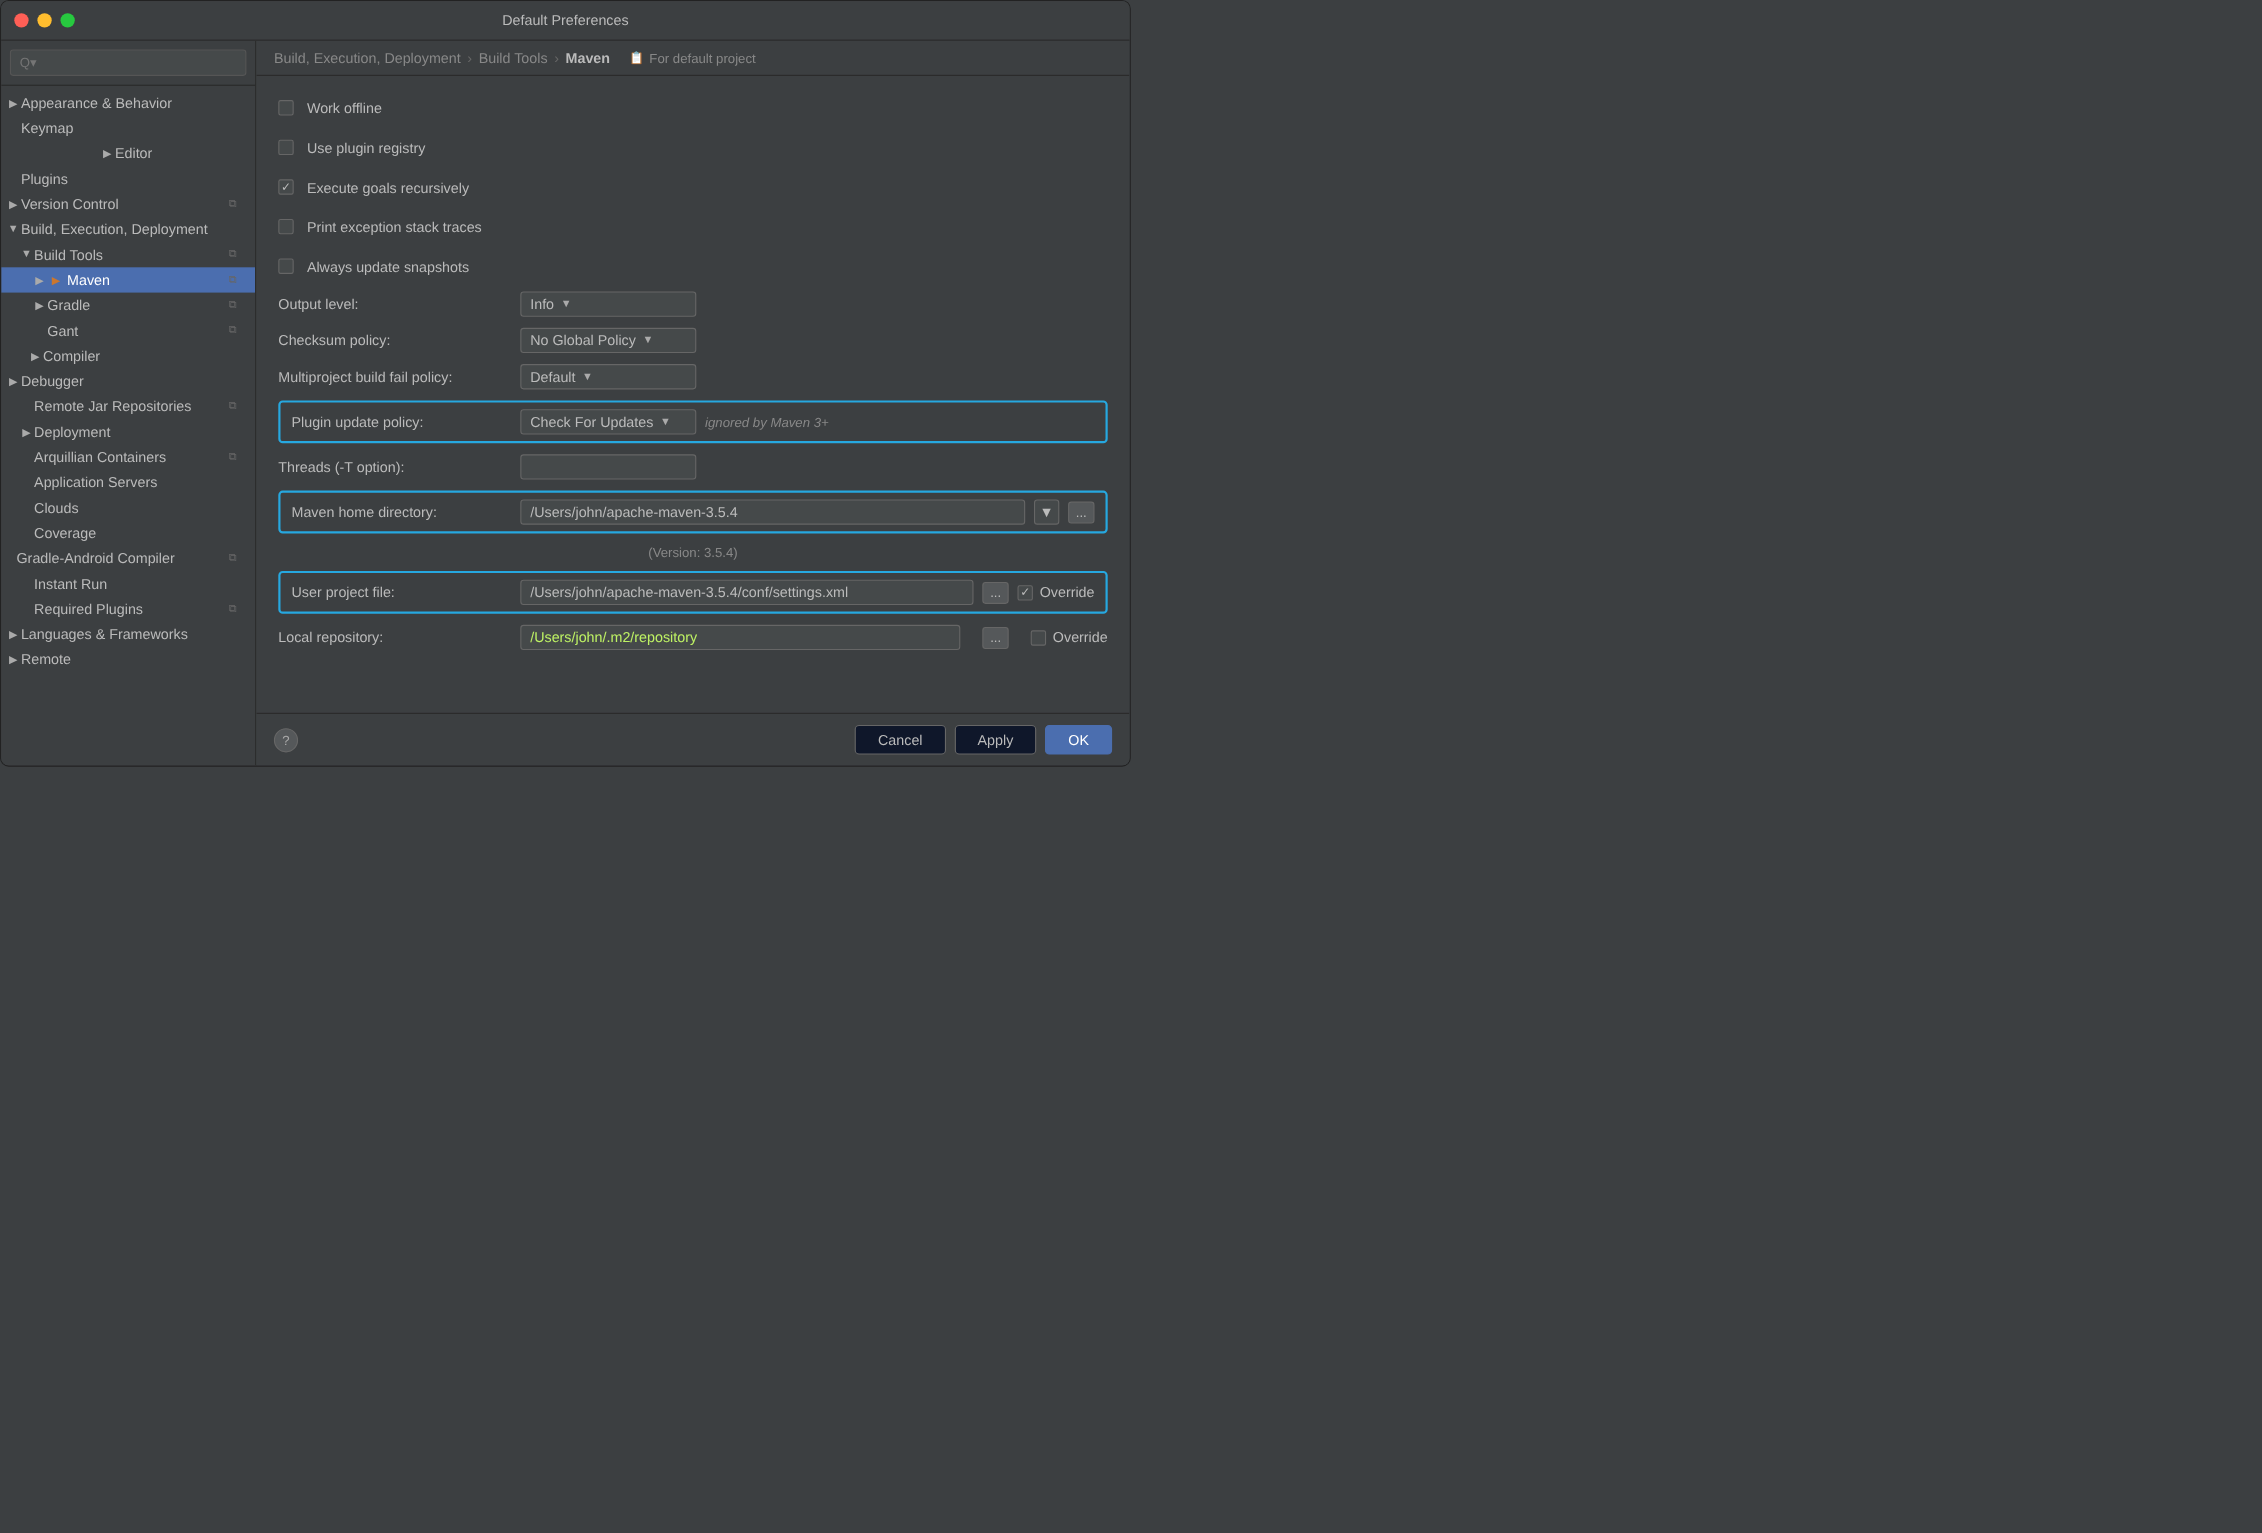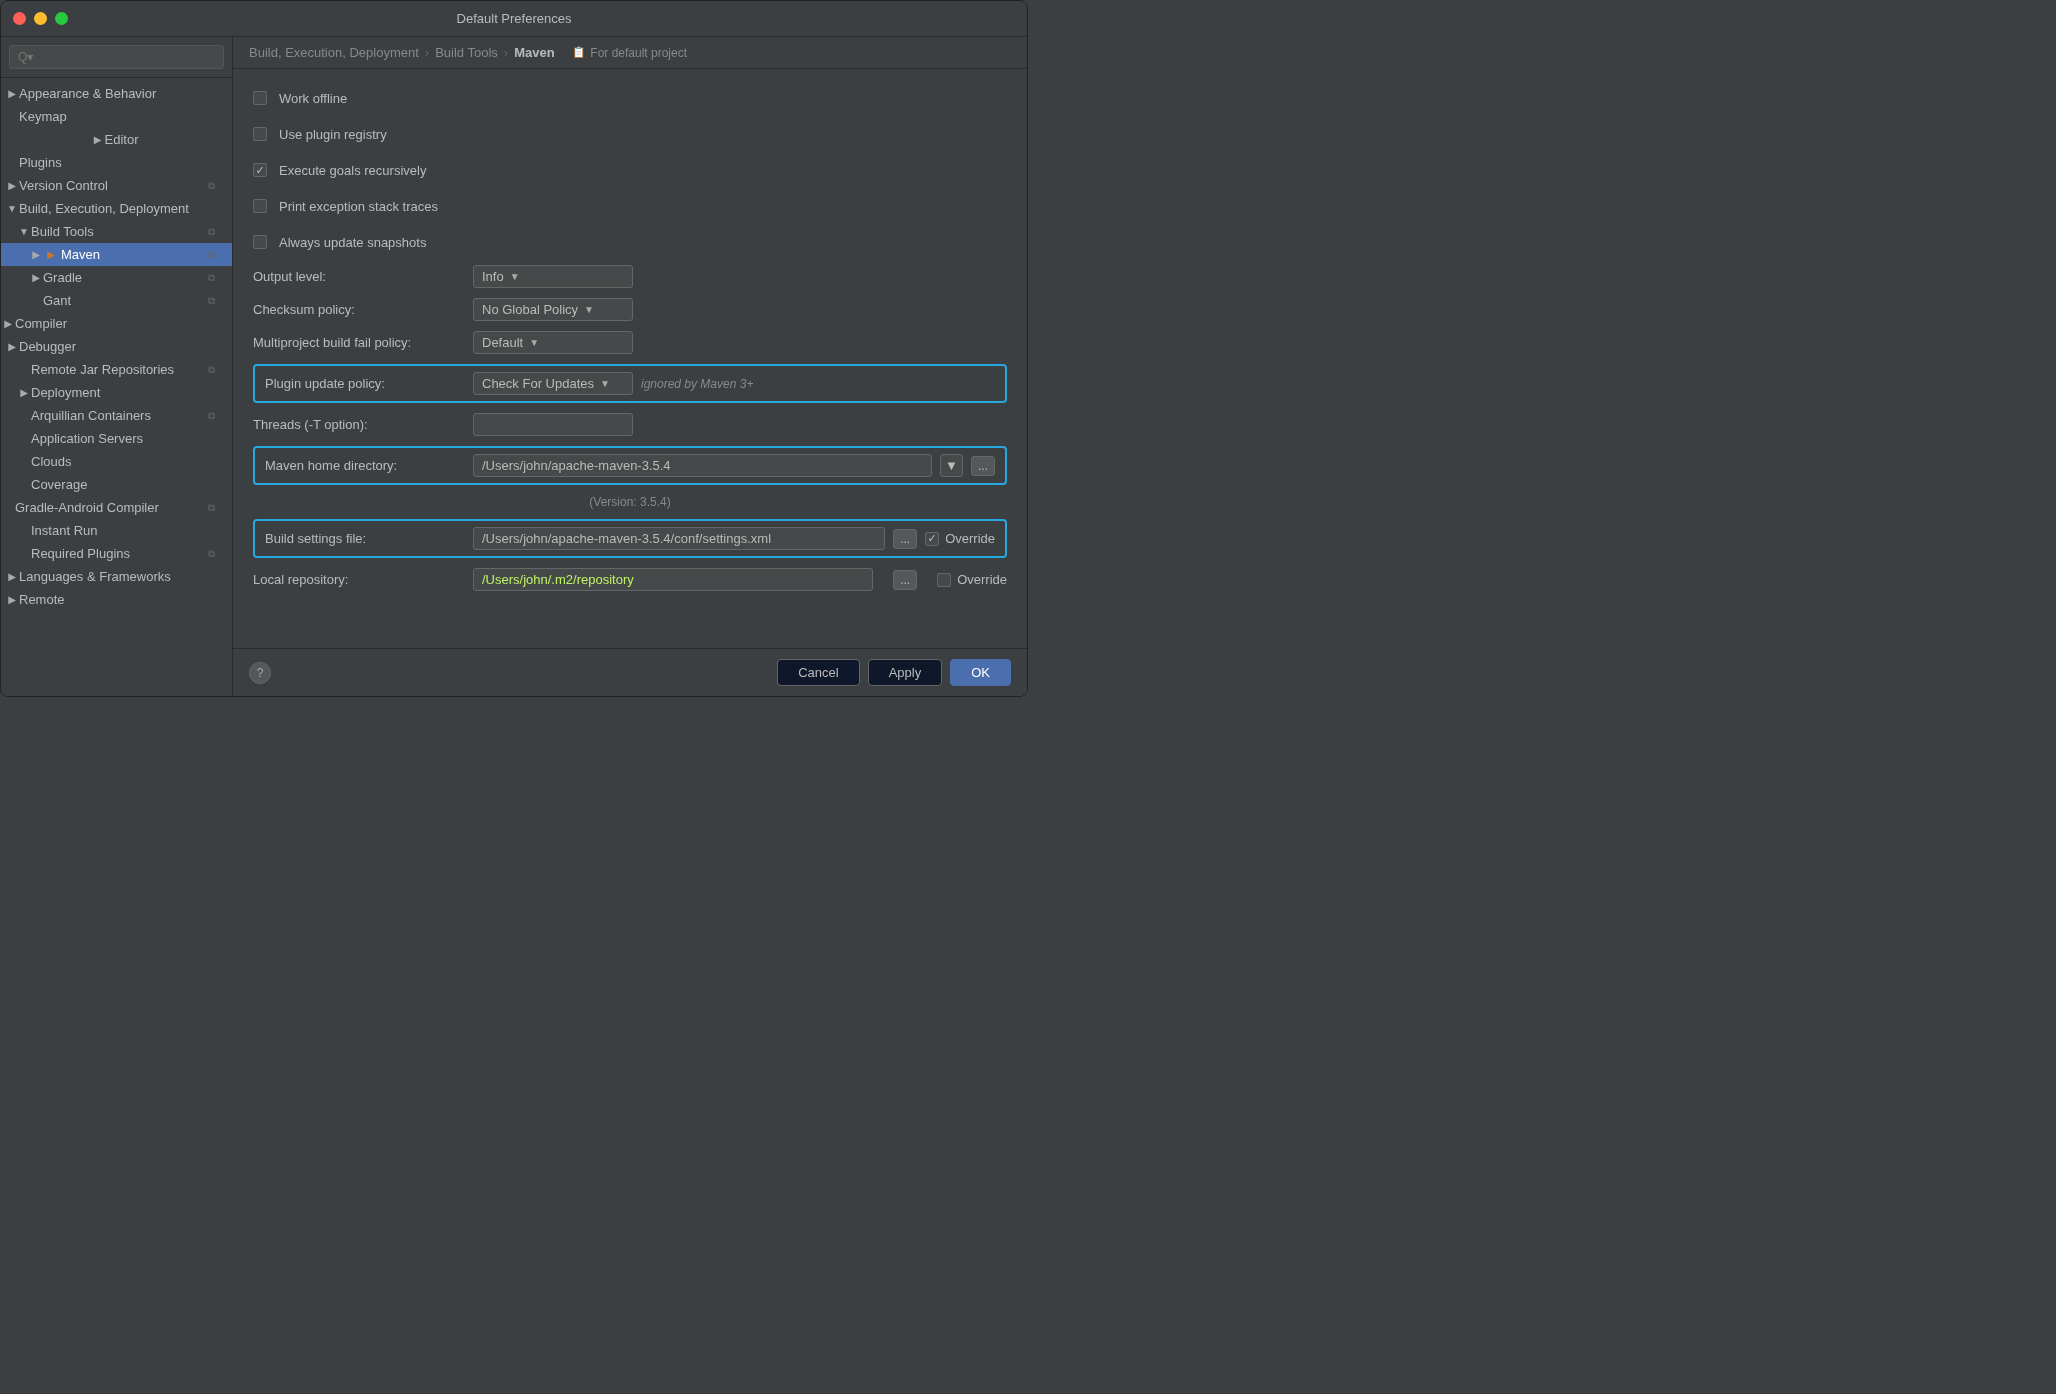--- a/index.html
+++ b/index.html
@@ -362,21 +362,21 @@
         <div class="sidebar-item" style="padding-left: 28px;">
           <span class="arrow closed"></span>
           <span>Gradle</span>
           <span class="copy-icon">⧉</span>
         </div>
         <div class="sidebar-item" style="padding-left: 28px;">
           <span class="arrow empty"></span>
           <span>Gant</span>
           <span class="copy-icon">⧉</span>
         </div>
-        <div class="sidebar-item" style="padding-left: 0;">
+        <div class="sidebar-item" style="padding-left: 24px;">
           <span class="arrow closed"></span>
           <span>Compiler</span>
         </div>
         <div class="sidebar-item" style="padding-left: 4px;">
           <span class="arrow closed"></span>
           <span>Debugger</span>
         </div>
         <div class="sidebar-item" style="padding-left: 16px;">
           <span class="arrow empty"></span>
           <span>Remote Jar Repositories</span>
@@ -508,21 +508,21 @@
         <div class="highlighted-row">
           <span class="field-label">Maven home directory:</span>
           <input type="text" class="path-input" value="/Users/john/apache-maven-3.5.4" style="">
           <div class="dropdown" style="padding: 3px 4px;">
             <span>▼</span>
           </div>
           <button class="dots-btn">...</button>
         </div>
         <div class="version-text">(Version: 3.5.4)</div>
         <div class="highlighted-row">
-          <span class="field-label">Build settings file:</span>
+          <span class="field-label">User project file:</span>
           <input type="text" class="path-input" value="/Users/john/apache-maven-3.5.4/conf/settings.xml" style="">
           <button class="dots-btn">...</button>
           <div class="override-wrap">
             <div class="cb checked"></div>
             <span>Override</span>
           </div>
         </div>
         <div class="field-row">
           <span class="field-label">Local repository:</span>
           <input type="text" class="path-input grayed" value="/Users/john/.m2/repository" style="">

